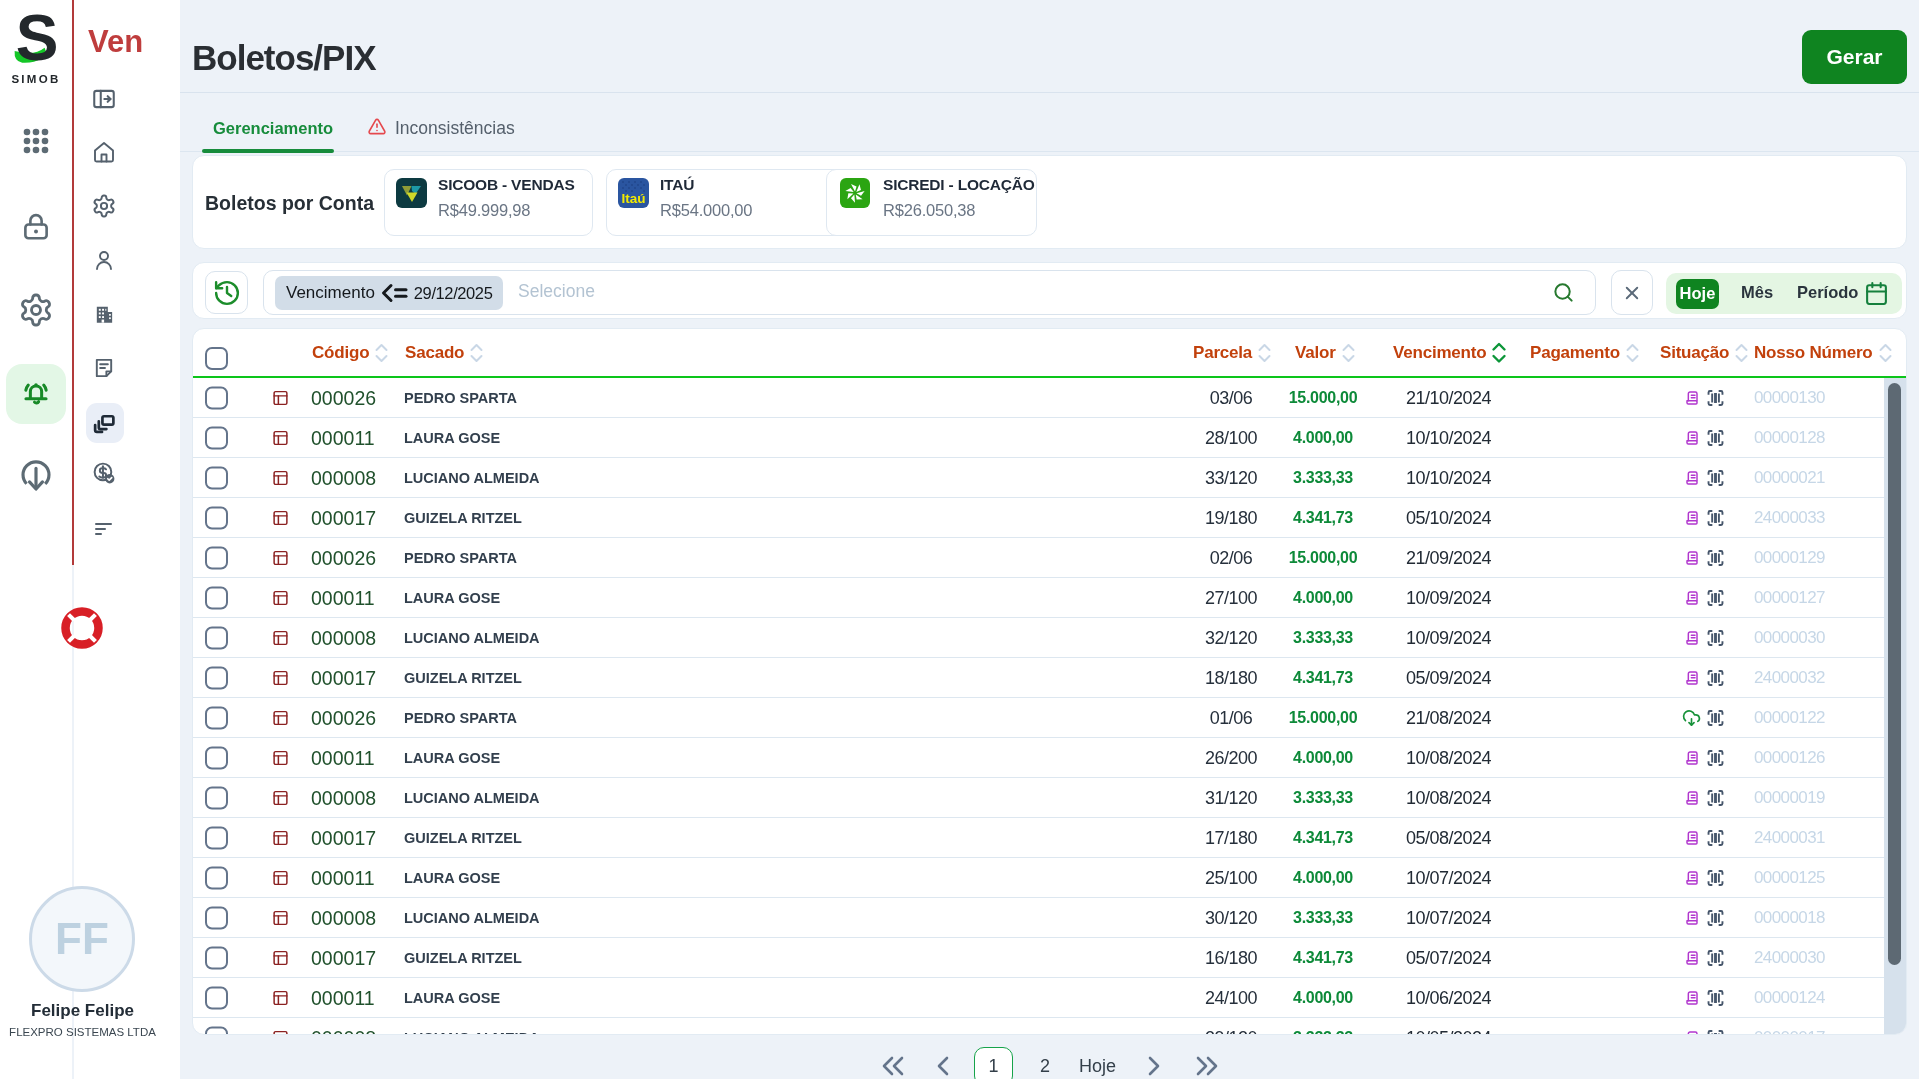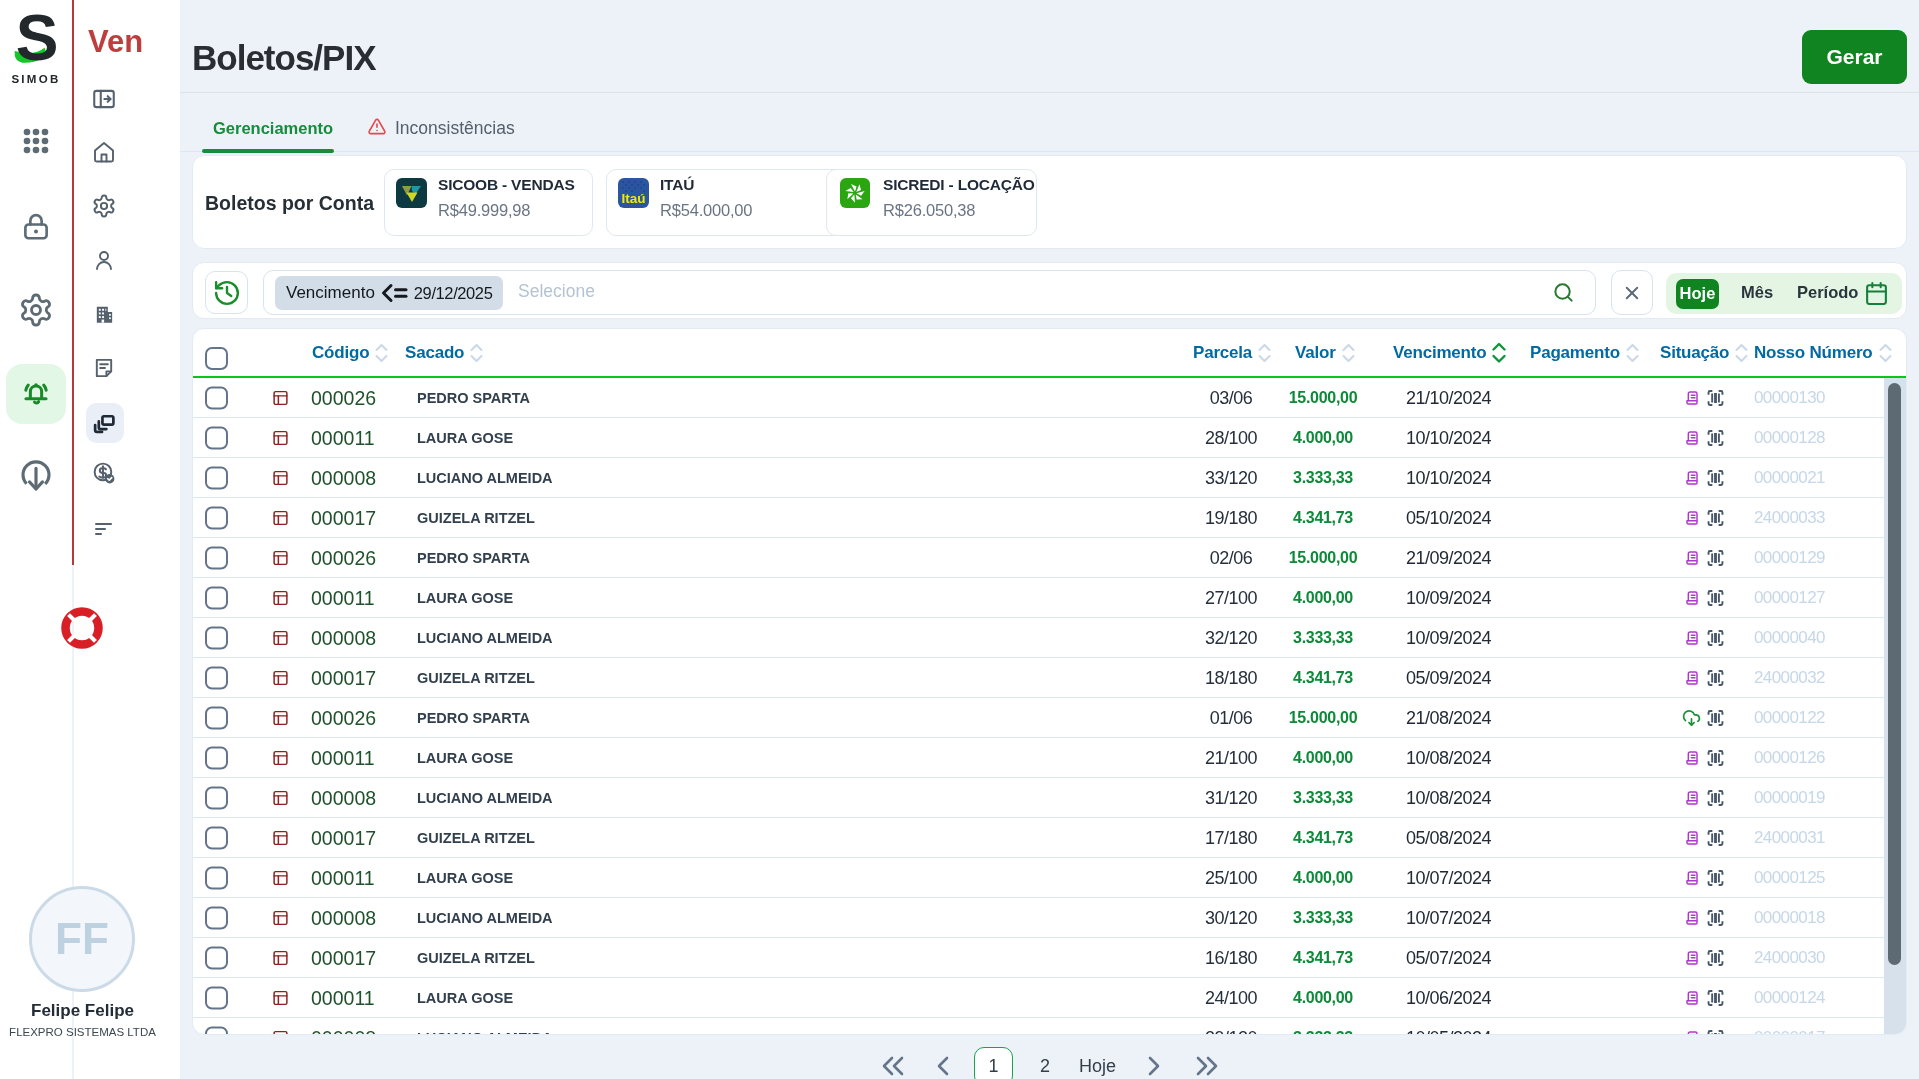--- a/index.html
+++ b/index.html
@@ -15,26 +15,26 @@
 
 #content { left:180px; top:18px; width:1739px; height:1079px; background:#edf2f8; }
 #title { left:12px; top:20px; font-size:35px; font-weight:bold; letter-spacing:-1px; color:#2a2e33; }
 #gerar { left:1622px; top:12px; width:105px; height:54px; background:#0f8420; border-radius:9px; color:#fff; font-size:21px; font-weight:bold; display:flex; align-items:center; justify-content:center; }
 #topdiv { left:0; top:74px; width:1739px; height:1px; background:#d9e3ee; }
 .card { position:absolute; background:#fff; border:1px solid #e2ebf3; border-radius:12px; }
 .bank { position:absolute; top:13px; height:67px; border:1px solid #dfe8f1; border-radius:10px; background:#fff; }
 .bktitle { position:absolute; left:53px; top:6px; font-size:15.5px; font-weight:bold; letter-spacing:-0.2px; color:#1f2937; white-space:nowrap; }
 .bkval { position:absolute; left:53px; top:31px; font-size:16.5px; letter-spacing:-0.2px; color:#6a7584; }
 
-.th { position:absolute; top:0; height:44px; padding-top:4px; display:flex; align-items:center; gap:5px; font-size:17px; font-weight:bold; letter-spacing:-0.2px; color:#0369a1; }
+.th { position:absolute; top:0; height:44px; padding-top:4px; display:flex; align-items:center; gap:5px; font-size:17px; font-weight:bold; letter-spacing:-0.2px; color:#c2410c; }
 .row { position:absolute; left:0; width:1797px; height:40px; border-bottom:1px solid #dde7f0; }
 .cell { position:absolute; top:50%; transform:translateY(-50%); }
 .ck { position:absolute; left:12px; top:50%; transform:translateY(-50%); width:23px; height:23px; border:2.4px solid #64748b; border-radius:7px; background:#fff; }
 .cod { left:118px; font-size:19.5px; color:#20512c; }
-.sac { left:211px; font-size:14.5px; font-weight:bold; color:#323f4d;margin-left:13px; }
+.sac { left:211px; font-size:14.5px; font-weight:bold; color:#323f4d; }
 .par { left:965px; width:146px; text-align:center; font-size:18px; letter-spacing:-0.5px; color:#26303c; }
 .val { left:1047px; width:166px; text-align:center; font-size:16px; font-weight:bold; letter-spacing:-0.3px; color:#0d8a39; }
 .ven { left:1213px; font-size:18px; letter-spacing:-0.5px; color:#222b35; }
 .nn  { left:1561px; font-size:17px; letter-spacing:-0.6px; color:#c6d7e7; }
 </style>
 </head>
 <body>
 <div id="sb1" class="abs">
 
   <svg class="abs" style="left:8px; top:6px;" width="58" height="82" viewBox="0 0 58 82">
@@ -509,21 +509,21 @@
           </svg>
 <svg class="cell" style="left:1512px;" width="21" height="19" viewBox="0 0 24 24" fill="none" stroke="#46566b" stroke-width="2.4" stroke-linecap="square">
             <path d="M3.2 6.8V5a1.8 1.8 0 0 1 1.8-1.8h1.8"></path>
             <path d="M17.2 3.2H19A1.8 1.8 0 0 1 20.8 5v1.8"></path>
             <path d="M20.8 17.2V19a1.8 1.8 0 0 1-1.8 1.8h-1.8"></path>
             <path d="M6.8 20.8H5A1.8 1.8 0 0 1 3.2 19v-1.8"></path>
             <path d="M7.8 7.5v9"></path>
             <path d="M12 7.5v9" stroke-width="3.6"></path>
             <path d="M16.3 7.5v9"></path>
           </svg>
-<span class="cell nn">00000040</span>
+<span class="cell nn">00000030</span>
 </div>
 <div class="row" style="top:329px;">
 <div class="ck"></div>
 <svg class="cell" style="left:79px;" width="17" height="17" viewBox="0 0 24 24" fill="none" stroke="#8b2121" stroke-width="2.1" stroke-linecap="round" stroke-linejoin="round">
             <rect x="3" y="3" width="18" height="18" rx="2"></rect>
             <path d="M3 9h18"></path>
             <path d="M9 21V9"></path>
           </svg>
 <span class="cell cod">000017</span>
 <span class="cell sac">GUIZELA RITZEL</span>
@@ -577,21 +577,21 @@
 </div>
 <div class="row" style="top:409px;">
 <div class="ck"></div>
 <svg class="cell" style="left:79px;" width="17" height="17" viewBox="0 0 24 24" fill="none" stroke="#8b2121" stroke-width="2.1" stroke-linecap="round" stroke-linejoin="round">
             <rect x="3" y="3" width="18" height="18" rx="2"></rect>
             <path d="M3 9h18"></path>
             <path d="M9 21V9"></path>
           </svg>
 <span class="cell cod">000011</span>
 <span class="cell sac">LAURA GOSE</span>
-<span class="cell par">21/100</span>
+<span class="cell par">26/200</span>
 <span class="cell val">4.000,00</span>
 <span class="cell ven">10/08/2024</span>
 <svg class="cell" style="left:1491px;" width="16" height="18" viewBox="0 0 24 24" fill="none" stroke="#b136ce" stroke-width="2.2" stroke-linecap="round" stroke-linejoin="round">
             <path d="M6.5 16V5.5a2.5 2.5 0 0 1 2.5-2.5h8a2.5 2.5 0 0 1 2.5 2.5V16"></path>
             <path d="M11 8h5.5"></path>
             <path d="M11 11.5h5.5"></path>
             <path d="M4.5 16h13.5a1.5 1.5 0 0 1 1.5 1.5v2a1.5 1.5 0 0 1-1.5 1.5H6.5a2 2 0 0 1-2-2z"></path>
           </svg>
 <svg class="cell" style="left:1512px;" width="21" height="19" viewBox="0 0 24 24" fill="none" stroke="#46566b" stroke-width="2.4" stroke-linecap="square">
             <path d="M3.2 6.8V5a1.8 1.8 0 0 1 1.8-1.8h1.8"></path>

